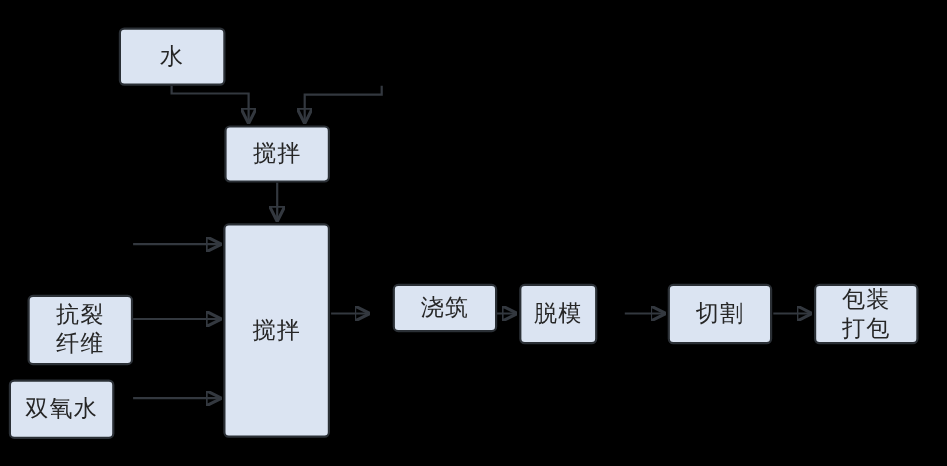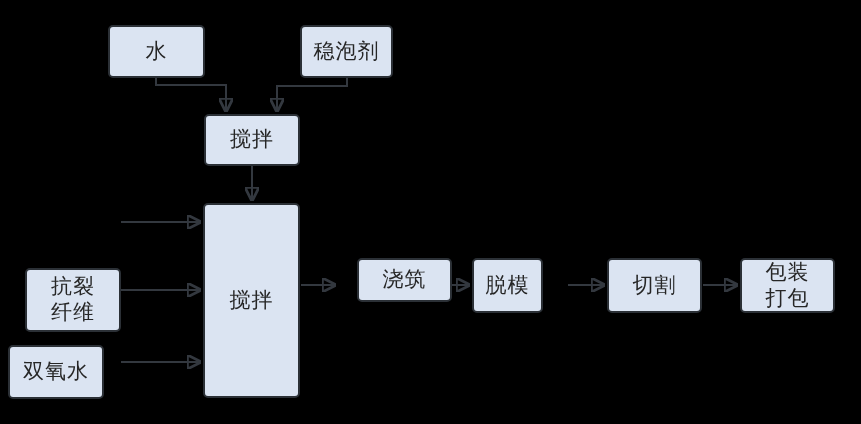--- a/index.html
+++ b/index.html
@@ -64,21 +64,20 @@
     <path d="M121,290 L200,290" marker-end="url(#arrow)"></path>
     <path d="M121,362 L200,362" marker-end="url(#arrow)"></path>
     <path d="M301,285 L335,285" marker-end="url(#arrow)"></path>
     <path d="M434,285 L469,285" marker-end="url(#arrow)"></path>
     <path d="M568,285 L604,285" marker-end="url(#arrow)"></path>
     <path d="M703,285 L737,285" marker-end="url(#arrow)"></path>
   </svg>
 
   <div class="node" style="left:108px; top:25px; width:97px; height:53px;">水</div>
 
-  <div class="node" style="left:300px; top:25px; width:93px; height:53px;">稳泡剂</div>
 
   <div class="node" style="left:204px; top:114px; width:96px; height:52px;">搅拌</div>
 
 
   <div class="node" style="left:25px; top:268px; width:96px; height:64px;">抗裂
 纤维</div>
 
   <div class="node" style="left:8px; top:345px; width:96px; height:54px;">双氧水</div>
 
   <div class="node" style="left:203px; top:203px; width:97px; height:195px;">搅拌</div>

